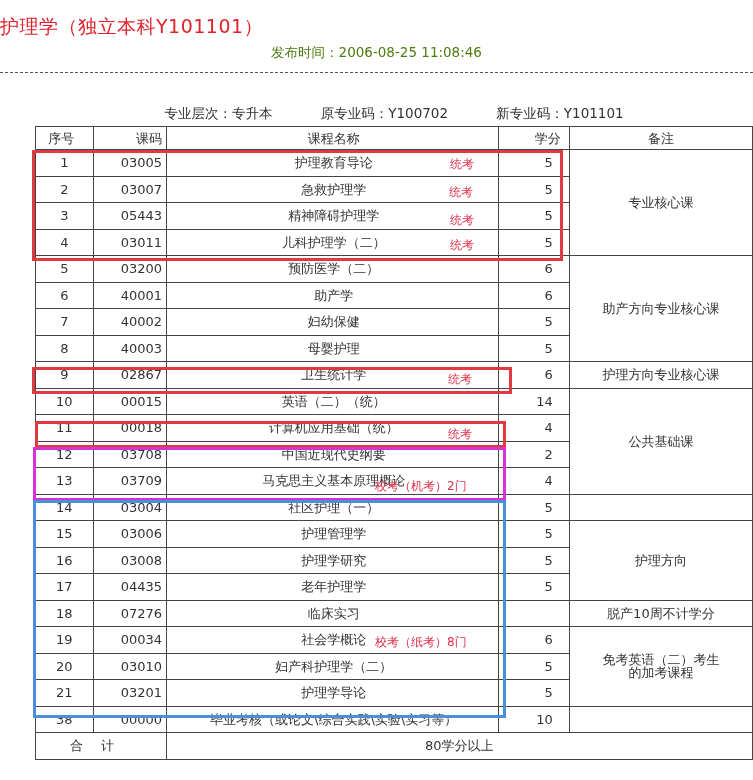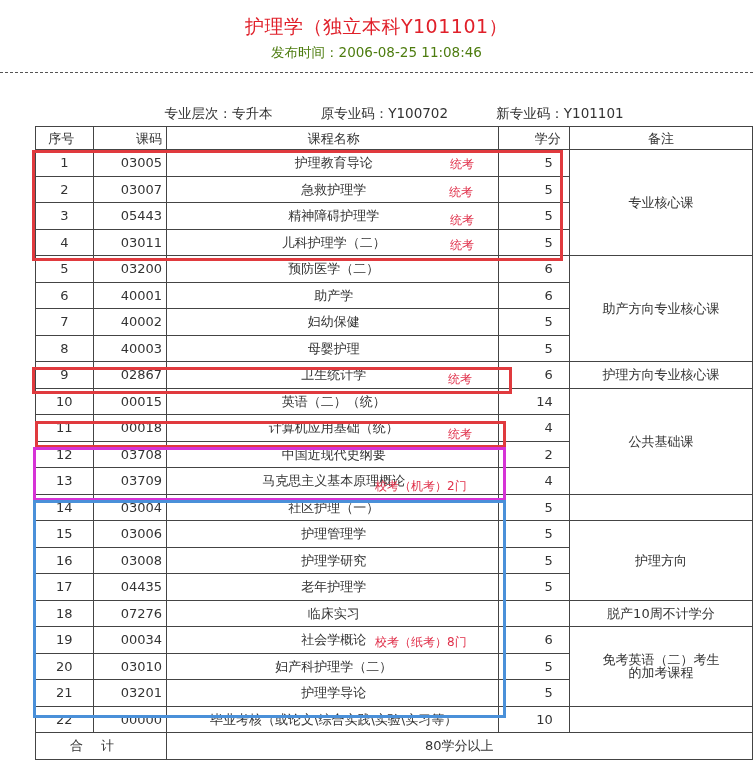--- a/index.html
+++ b/index.html
@@ -3,21 +3,21 @@
 <meta charset="utf-8">
 <style>
   html, body { margin: 0; padding: 0; background: #ffffff; }
   body {
     width: 753px; height: 780px; position: relative; overflow: hidden;
     font-family: "DejaVu Sans", "Liberation Sans", sans-serif;
     color: #333333;
   }
   .title {
     position: absolute; left: 0; top: 14px; width: 753px;
-    text-align: center; font-size: 19px; color: #e0202a; letter-spacing: 0.5px;
+    text-align: left; font-size: 19px; color: #e0202a; letter-spacing: 0.5px;
   }
   .pubtime {
     position: absolute; left: 0; top: 44px; width: 753px;
     text-align: center; font-size: 13.5px; color: #4d7c0f;
   }
   .dashline {
     position: absolute; left: 0; top: 72px; width: 753px; height: 0;
     border-top: 1px dashed #555;
   }
   .meta {
@@ -208,21 +208,21 @@
       <td class="c-name">妇产科护理学（二）</td>
       <td class="c-credit">5</td>
     </tr>
     <tr>
       <td class="c-no">21</td>
       <td class="c-code">03201</td>
       <td class="c-name">护理学导论</td>
       <td class="c-credit">5</td>
     </tr>
     <tr>
-      <td class="c-no">22</td>
+      <td class="c-no">38</td>
       <td class="c-code">00000</td>
       <td class="c-name">毕业考核（或论文\综合实践\实验\实习等）</td>
       <td class="c-credit">10</td>
       <td class="c-note"></td>
     </tr>
     <tr>
       <td class="total-label" colspan="2">合计</td>
       <td class="total-value" colspan="3">80学分以上</td>
     </tr>
   </tbody>

